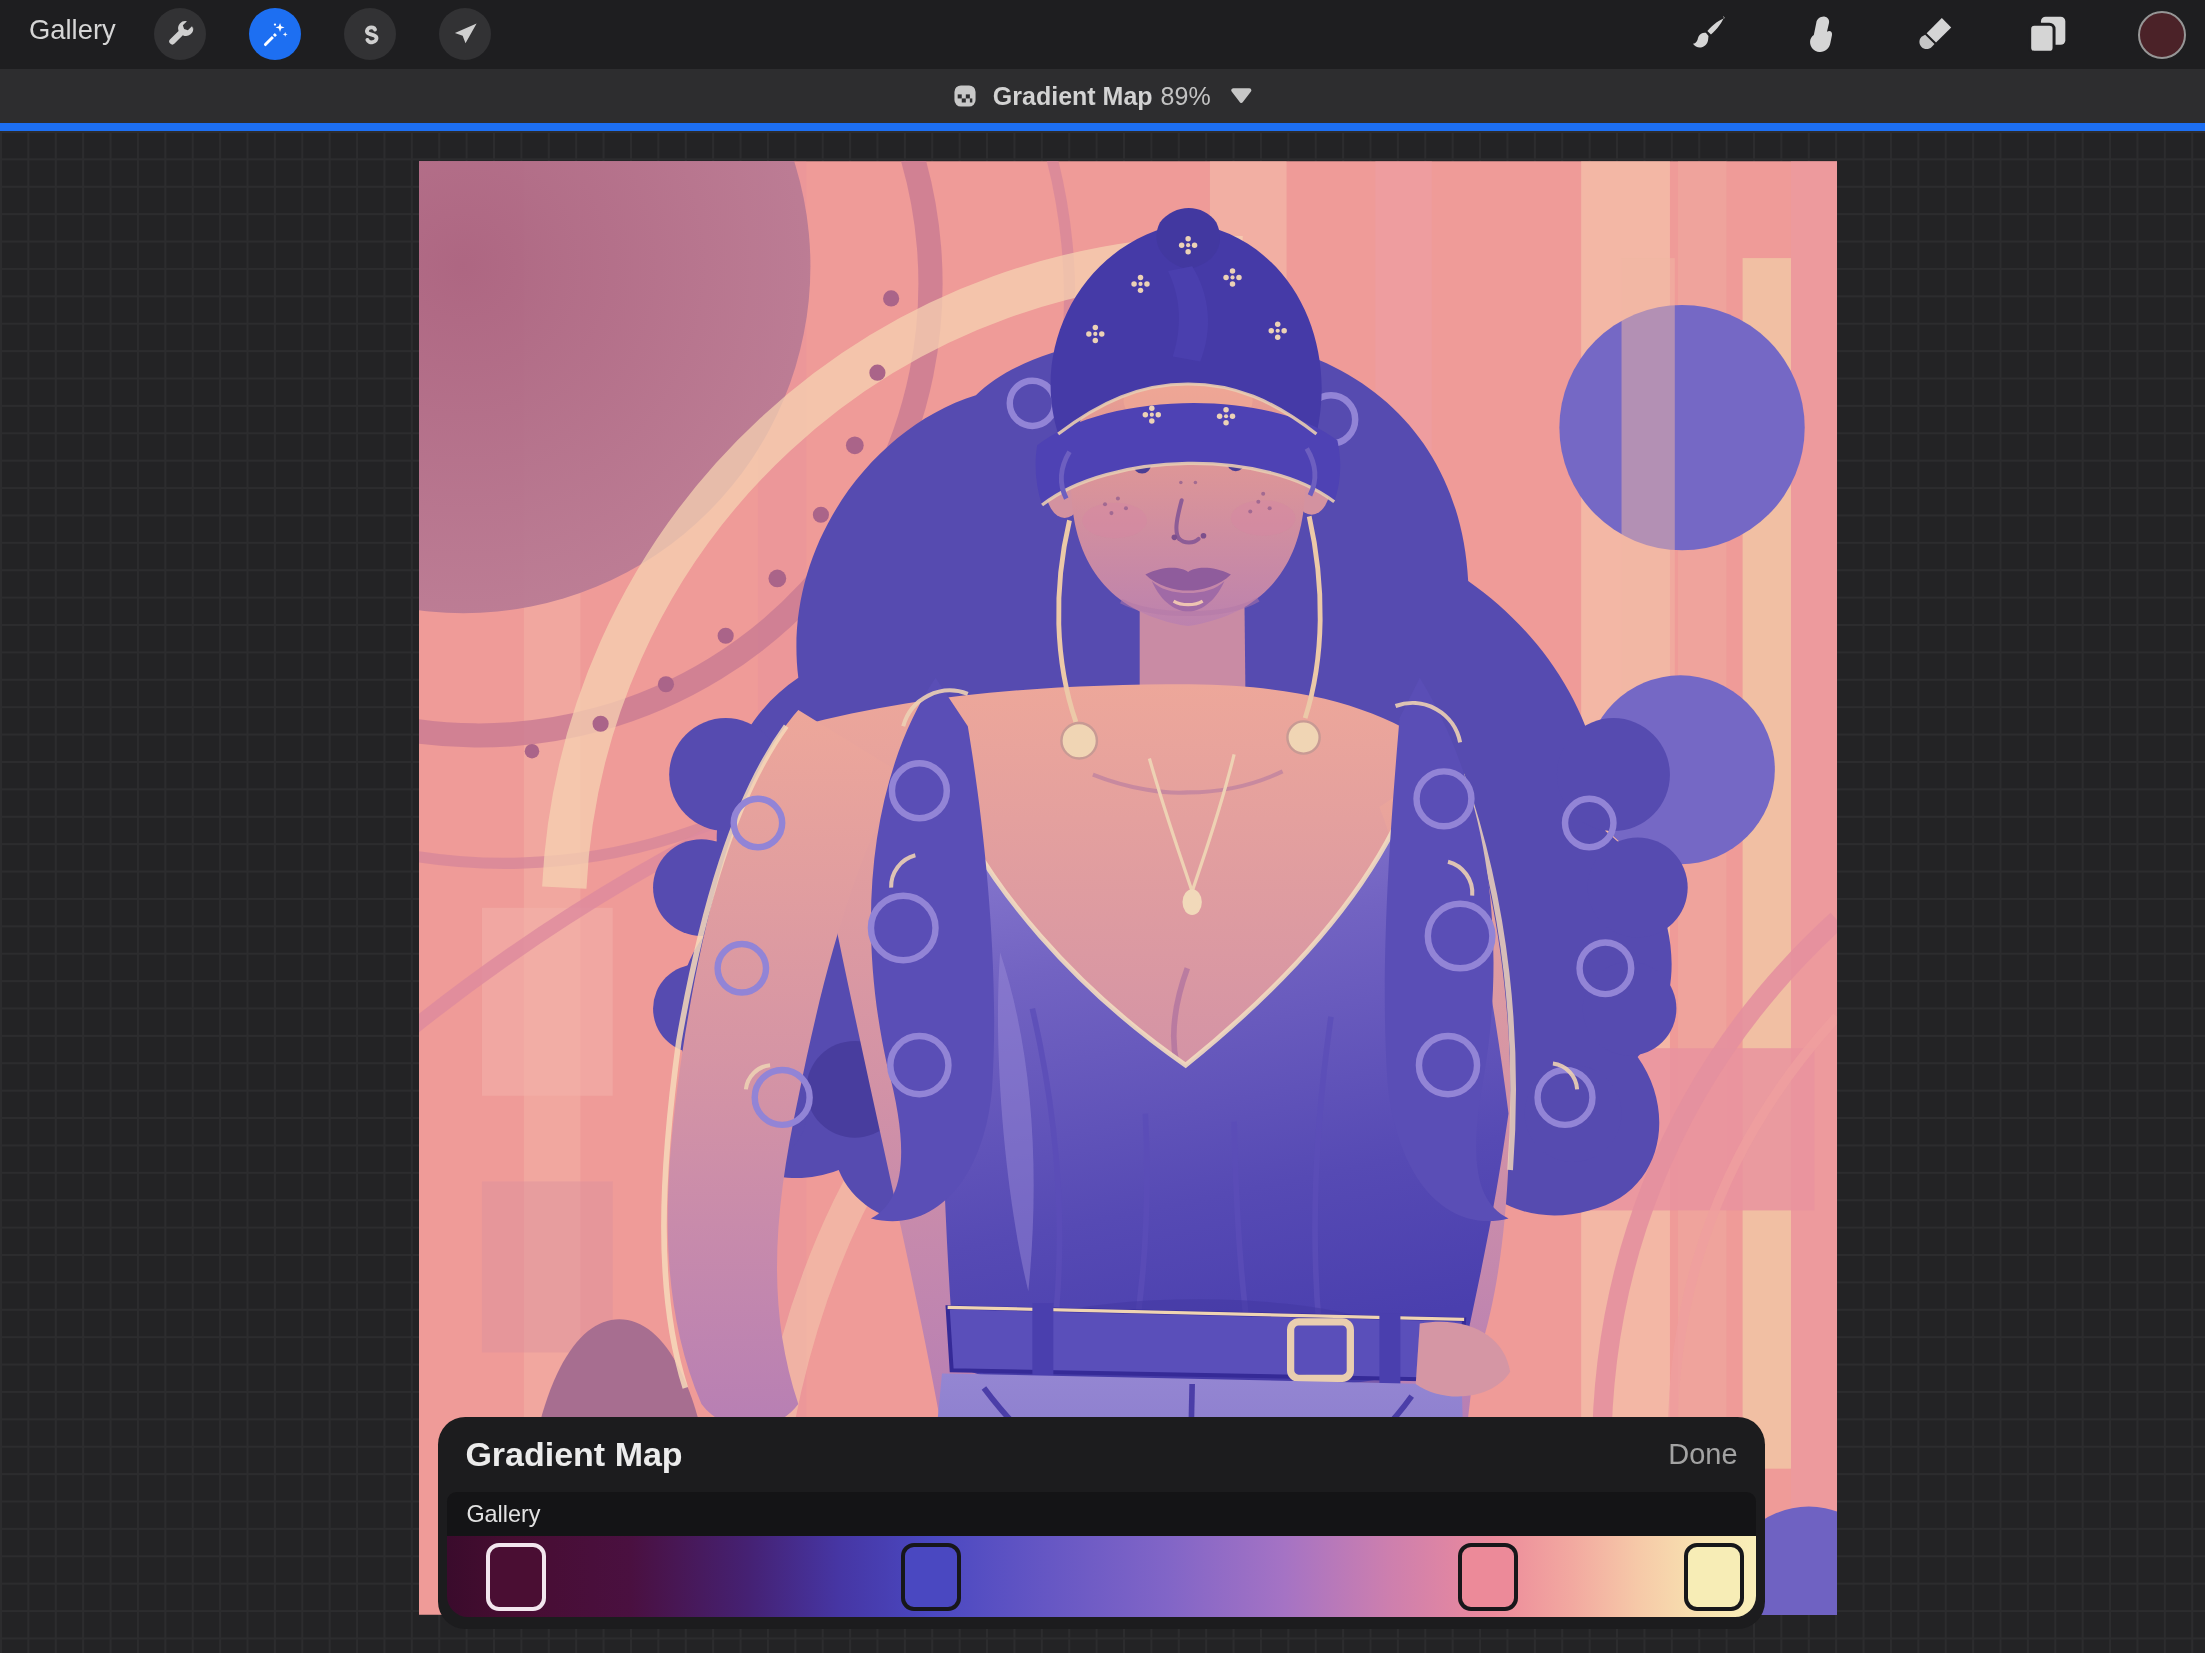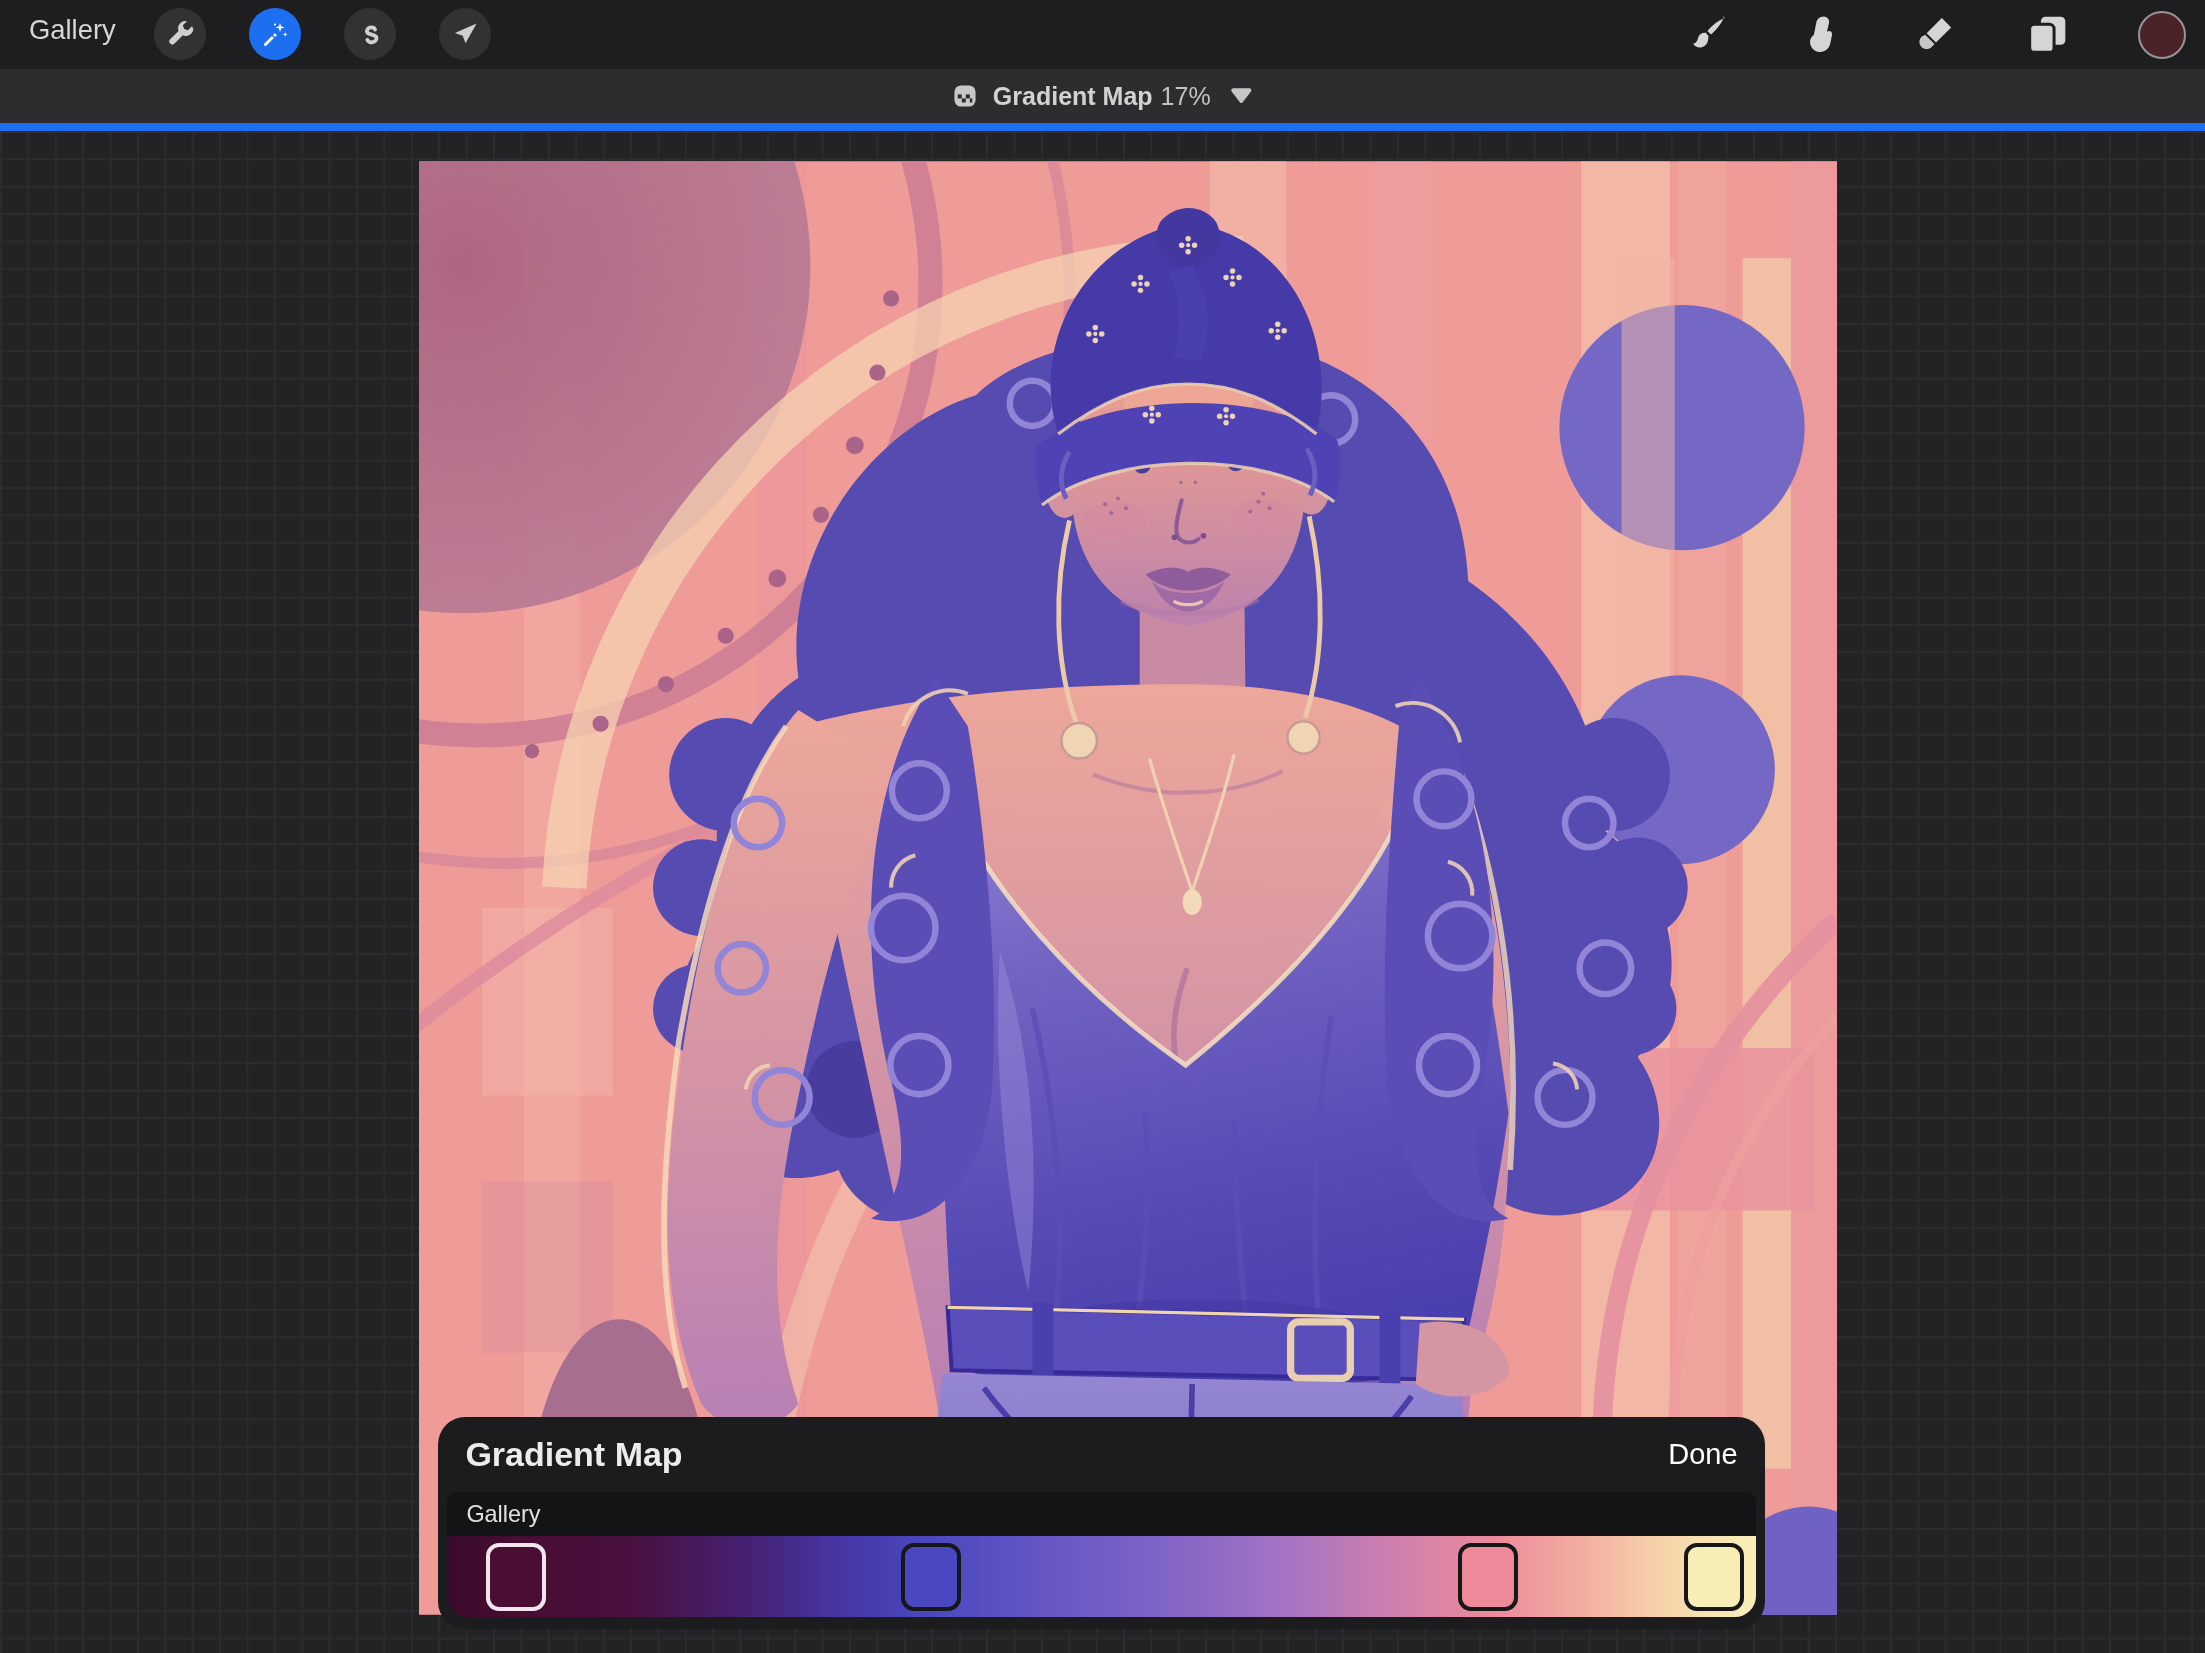--- a/index.html
+++ b/index.html
@@ -33,21 +33,21 @@
   .blueline{position:absolute;left:0;top:123px;width:2205px;height:8px;
     background:var(--accent,#1d6ff2);z-index:10;}
   
   .artwork{position:absolute;left:419px;top:161px;width:1418px;height:1454px;z-index:1;}
   
   .panel{position:absolute;left:438px;top:1417px;width:1327px;height:212px;
     background:#1c1c1e;border-radius:27.4px;z-index:20;}
   .panel-header{position:absolute;left:0;top:0;width:100%;height:75px;display:flex;
     align-items:center;justify-content:space-between;box-sizing:border-box;padding:0 27.4px;}
   .panel-title{font-size:34px;font-weight:600;color:#ececec;}
-  .done{font-size:29px;color:#ffffff;cursor:pointer;}
+  .done{font-size:29px;color:#a3a3a3;cursor:pointer;}
   .preset-row{position:absolute;left:9px;right:9px;top:75px;height:44px;background:#141416;
     border-radius:9.7px 9.7px 0 0;display:flex;align-items:center;padding-left:19.4px;cursor:pointer;}
   .preset-name{font-size:23.4px;color:#e2e2e2;}
   .gbar{position:absolute;left:9px;right:9px;top:119px;height:81px;
     border-radius:0 0 21px 21px;}
   .stop{position:absolute;top:6.5px;width:60px;height:68px;border-radius:13px;
     border:4px solid #17171a;box-sizing:border-box;transform:translateX(-50%);cursor:pointer;}
   .stop.selected{border-color:#f2e6ee;}
 </style>
 </head>
@@ -361,21 +361,21 @@
     <svg class="gmicon" width="26" height="26" viewBox="0 0 32 32">
       <rect x="3" y="3" width="26" height="26" rx="8" fill="#c8c8c8"></rect>
       <g fill="#2d2d2f">
         <rect x="7" y="14" width="5" height="5"></rect>
           <rect x="17" y="14" width="5" height="5"></rect>
         <rect x="12" y="19" width="5" height="5"></rect>
           <rect x="22" y="19" width="3" height="5"></rect>
       </g>
     </svg>
     <span class="subtitle">Gradient Map</span>
-    <span class="subvalue">17%</span>
+    <span class="subvalue">89%</span>
     <svg class="caret" width="22.6" height="18" viewBox="0 0 28 22">
       <path d="M4 4 h20 l-10 13 z" fill="#c6c6c6" stroke="#c6c6c6" stroke-width="5" stroke-linejoin="round"></path>
     </svg>
   </div>
   <div class="blueline"></div>
 
   <div class="panel">
     <div class="panel-header">
       <span class="panel-title">Gradient Map</span>
       <span class="done">Done</span>

